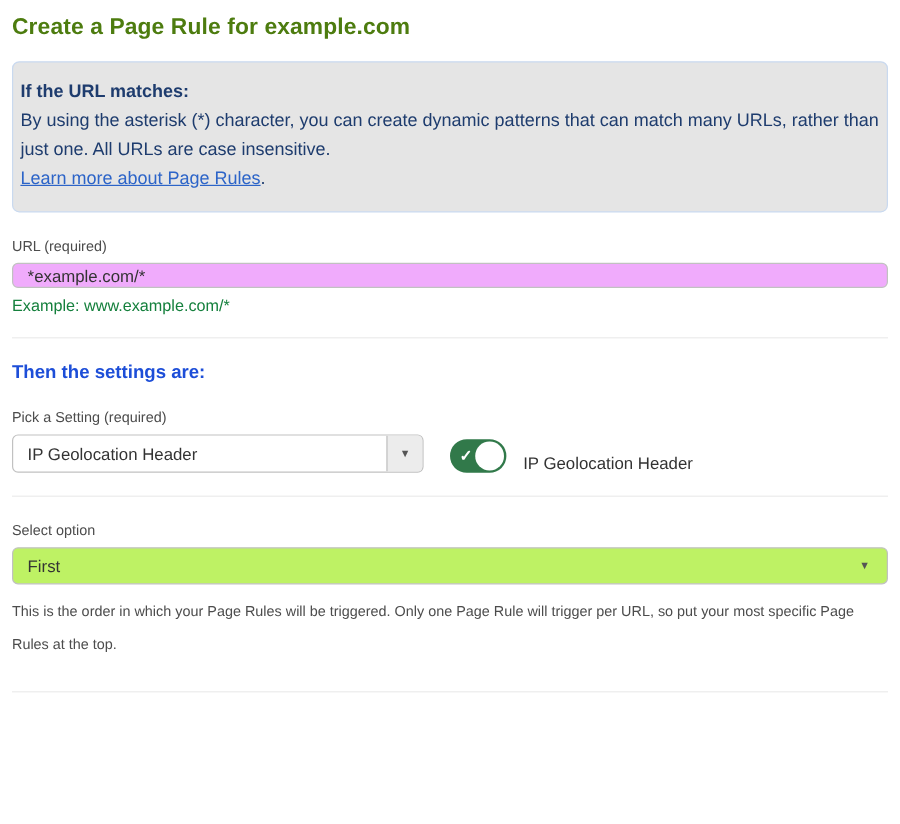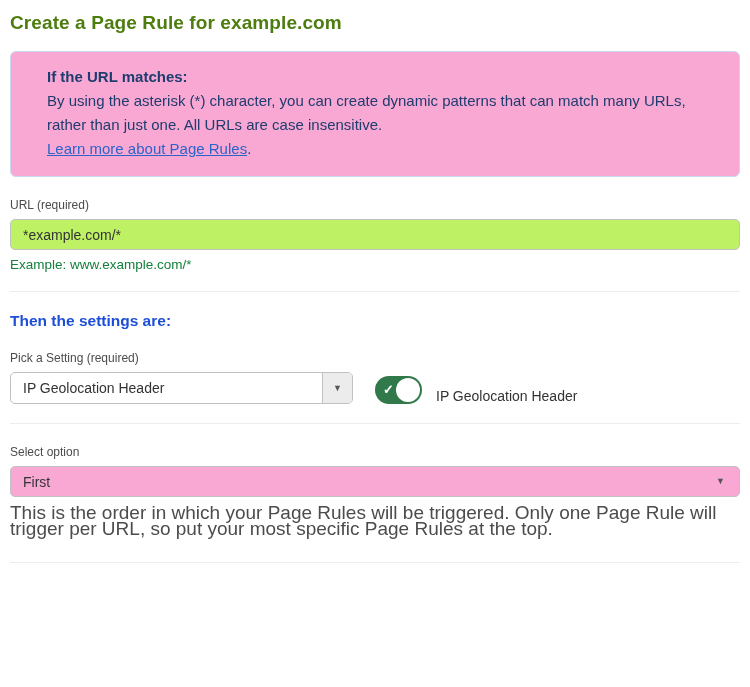--- a/index.html
+++ b/index.html
@@ -16,52 +16,52 @@
   .page-title {
     font-size: 19px;
     font-weight: bold;
     color: #4d7c0f;
     margin-bottom: 17px;
     letter-spacing: 0.1px;
   }
 
   
   .info-box {
-    background: #f9a8d4;
+    background: #e5e5e5;
     border: 1px solid #c9d9ef;
     border-radius: 6px;
-    padding: 13px 36px 15px;
+    padding: 13px 6px 15px;
     color: #1e3c6e;
     font-size: 15px;
     line-height: 24px;
   }
   .info-heading { font-weight: bold; }
   .info-body { }
   .info-link {
     color: #2c64c8;
     text-decoration: underline;
     cursor: pointer;
   }
 
   .field-label {
     font-size: 12px;
     color: #4c4c4c;
     margin: 21px 0 7px;
   }
   .text-input {
     display: block;
     width: 730px;
-    height: 31px;
+    height: 21px;
     border: 1px solid #c1c1c1;
     border-radius: 5px;
     padding: 0 12px;
     font-size: 14px;
     font-family: "Liberation Sans", sans-serif;
     color: #333;
-    background: #bef264;
+    background: #f0abfc;
     outline: none;
   }
   .field-hint {
     font-size: 13.5px;
     color: #15803d;
     margin-top: 7px;
   }
 
   .divider {
     border: none;
@@ -152,37 +152,37 @@
   }
   .btn-secondary { background: #d9d9d9; color: #3d3d3d; }
   .add-setting-btn { margin-top: 32px; padding: 8px 16px; }
 
   
   .select {
     width: 730px;
     height: 31px;
     border: 1px solid #c1c1c1;
     border-radius: 5px;
-    background: #f9a8d4;
+    background: #bef264;
     display: flex;
     align-items: center;
     cursor: pointer;
   }
   .select-value {
     flex: 1;
     font-size: 14px;
     color: #333;
     padding: 0 12px;
   }
   .select-arrow { padding-right: 14px; }
 
   .help-text {
-    font-size: 19px;
+    font-size: 12px;
     color: #4c4c4c;
-    line-height: 16px;
+    line-height: 28px;
     margin-top: 8px;
     width: 726px;
   }
 
   .footer-divider { margin: 25px 0 12px; }
 </style>
 </head>
 <body>
 
 <div class="page">

